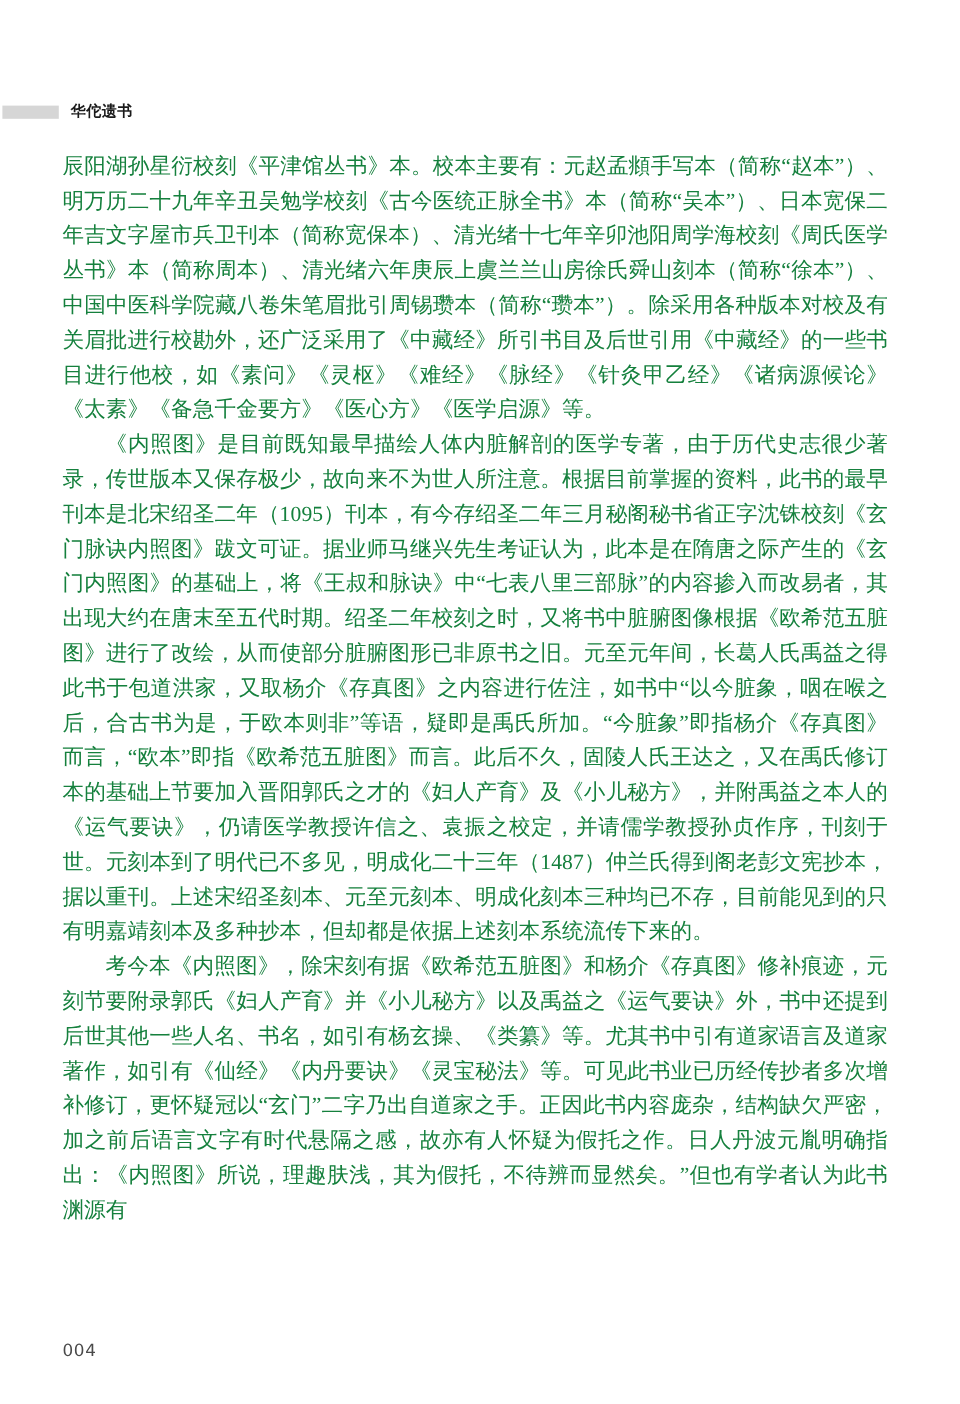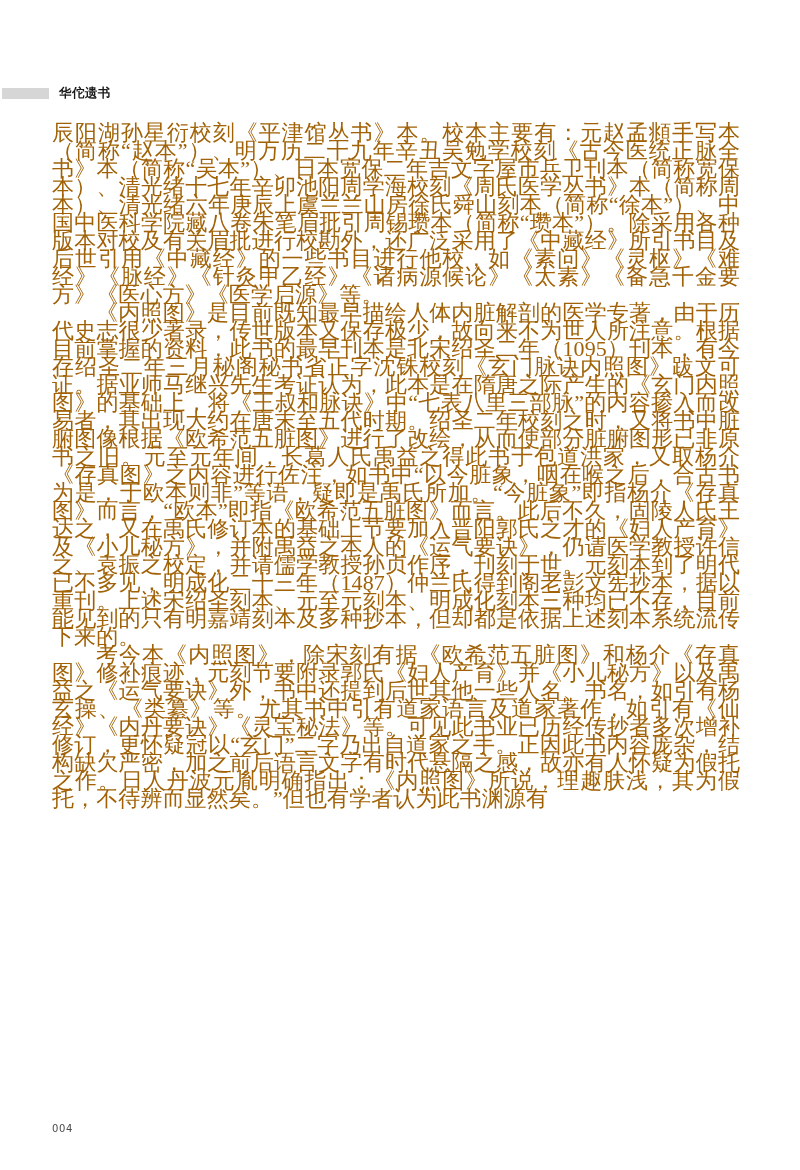--- a/index.html
+++ b/index.html
@@ -53,47 +53,47 @@
   
   .content {
     position: absolute;
     top: 124px;
     left: 52px;
     width: 688px;
   }
 
   .para {
     margin: 0;
-    font-size: 22px;
-    line-height: 18px;
+    font-size: 18px;
+    line-height: 29px;
     text-align: justify;
     text-justify: inter-character;
     text-align-last: left;
     letter-spacing: 0.1px;
-    color: #a16207;
+    color: #15803d;
     word-break: break-all;
   }
   .para.indent {
     text-indent: 2em;
   }
   .para .lead {
     font-weight: 700;
   }
   .para .lead-gap {
     display: inline-block;
     width: 0.6em;
   }
 
   
   .folio {
     position: absolute;
     left: 52px;
     bottom: 36px;
     font-family: "DejaVu Sans", "Liberation Sans", sans-serif;
-    font-size: 10px;
+    font-size: 14px;
     letter-spacing: 0.6px;
     color: #4a4a4a;
   }
 </style>
 </head>
 <body>
 
 <div class="page">
 
   <div class="header">

